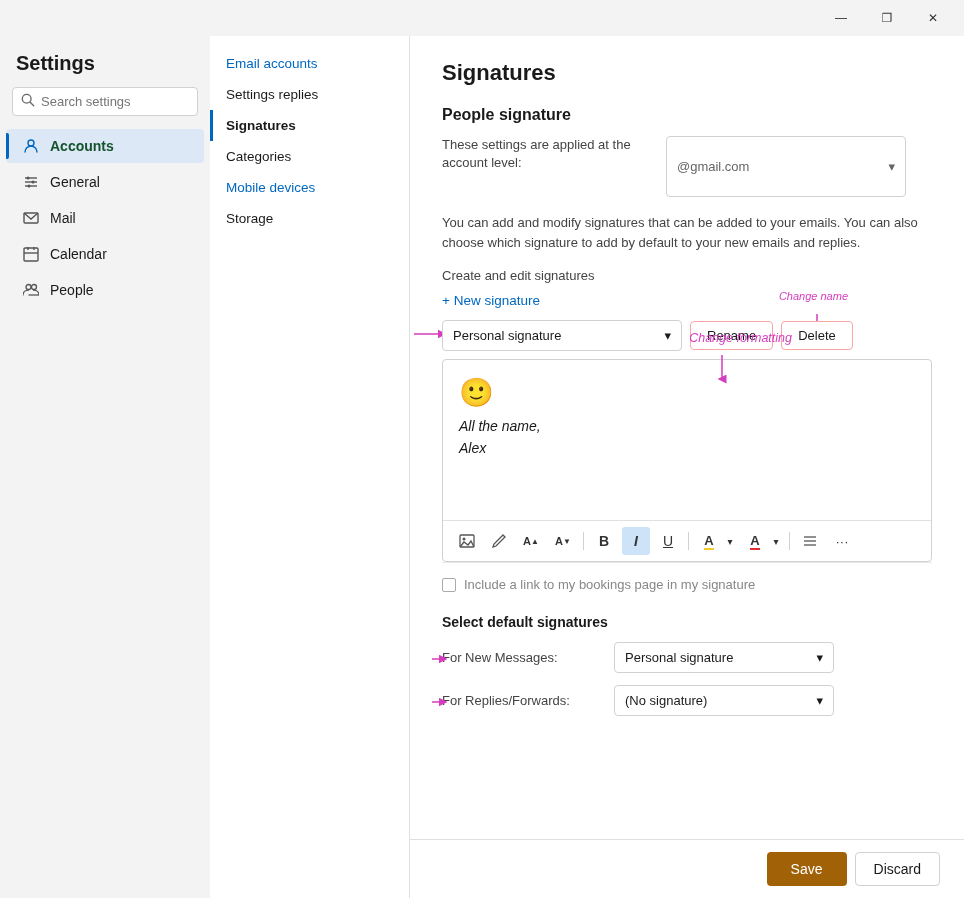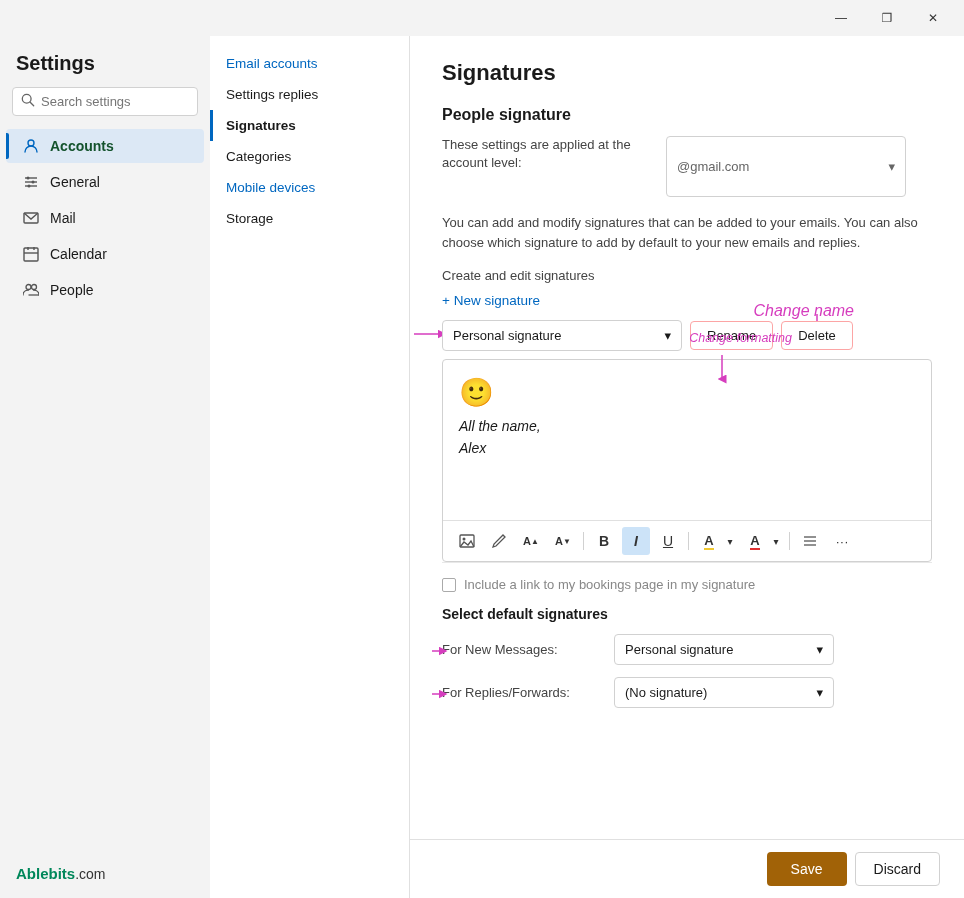--- a/index.html
+++ b/index.html
@@ -300,21 +300,21 @@
       margin-top: 0;
     }
     .bookings-checkbox {
       width: 14px;
       height: 14px;
       border: 1px solid #aaa;
       border-radius: 2px;
       flex-shrink: 0;
     }
 
-    .default-sigs-section { }
+    .default-sigs-section { margin-top: 8px; }
     .default-sigs-title {
       font-size: 14px;
       font-weight: 600;
       color: #1a1a1a;
       margin-bottom: 12px;
     }
     .default-sig-row {
       display: flex;
       align-items: center;
       gap: 12px;
@@ -447,23 +447,20 @@
           <circle cx="5.5" cy="5" r="2.5" stroke="#555" stroke-width="1.3"></circle>
           <path d="M0 13c0-3 2.5-5 5.5-5" stroke="#555" stroke-width="1.3" stroke-linecap="round"></path>
           <circle cx="11" cy="5" r="2.5" stroke="#555" stroke-width="1.3"></circle>
           <path d="M10.5 8c3 0 5.5 2 5.5 5" stroke="#555" stroke-width="1.3" stroke-linecap="round"></path>
           <line x1="5.5" y1="13" x2="16" y2="13" stroke="#555" stroke-width="1.3"></line>
         </svg>
       </span>
       <span>People</span>
     </div>
 
-    <div class="sidebar-bottom">
-      <span class="ablebits">Ablebits<span>.com</span></span>
-    </div>
   </div>
 
   <div class="middle-panel">
     <div class="middle-nav-item highlighted">Email accounts</div>
     <div class="middle-nav-item">Settings replies</div>
     <div class="middle-nav-item active">Signatures</div>
     <div class="middle-nav-item">Categories</div>
     <div class="middle-nav-item highlighted">Mobile devices</div>
     <div class="middle-nav-item">Storage</div>
   </div>
@@ -492,21 +489,21 @@
 
         <svg style="position:absolute; left:-28px; top:2px; pointer-events:none;" width="36" height="24">
           <defs>
               <marker id="ah1" markerWidth="6" markerHeight="6" refX="3" refY="3" orient="auto">
                 <path d="M0,0 L6,3 L0,6 Z" fill="#d63dbe"></path>
               </marker>
             </defs>
           <line x1="0" y1="12" x2="28" y2="12" stroke="#d63dbe" stroke-width="1.5" marker-end="url(#ah1)"></line>
         </svg>
 
-        <div style="position:absolute; right:78px; top:-30px; color:#d63dbe; font-style:italic; font-size:16px; white-space:nowrap;margin-top:12px;">Change name</div>
+        <div style="position:absolute; right:84px; top:-30px; color:#d63dbe; font-style:italic; font-size:11px; white-space:nowrap;">Change name</div>
         <svg style="position:absolute; right:105px; top:-6px; pointer-events:none;" width="20" height="24">
           <defs>
               <marker id="ah2" markerWidth="6" markerHeight="6" refX="3" refY="3" orient="auto">
                 <path d="M0,0 L3,6 L6,0 Z" fill="#d63dbe"></path>
               </marker>
             </defs>
           <line x1="10" y1="0" x2="10" y2="18" stroke="#d63dbe" stroke-width="1.5" marker-end="url(#ah2)"></line>
         </svg>
 
         <div class="sig-selector-row">

